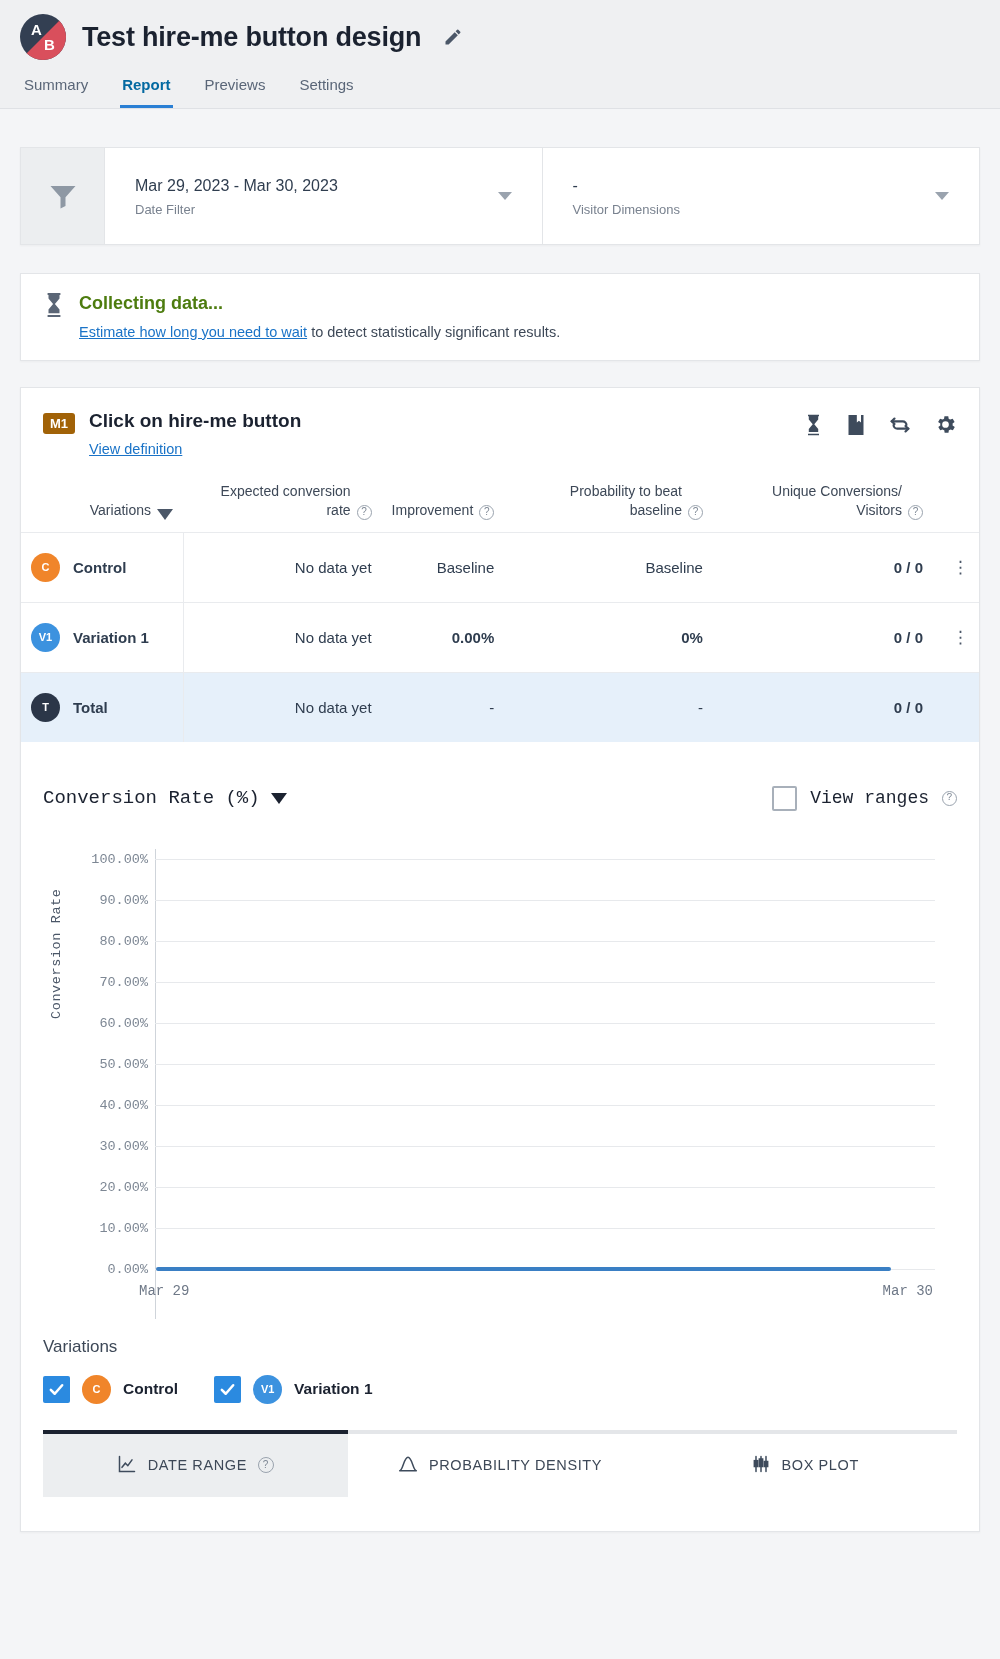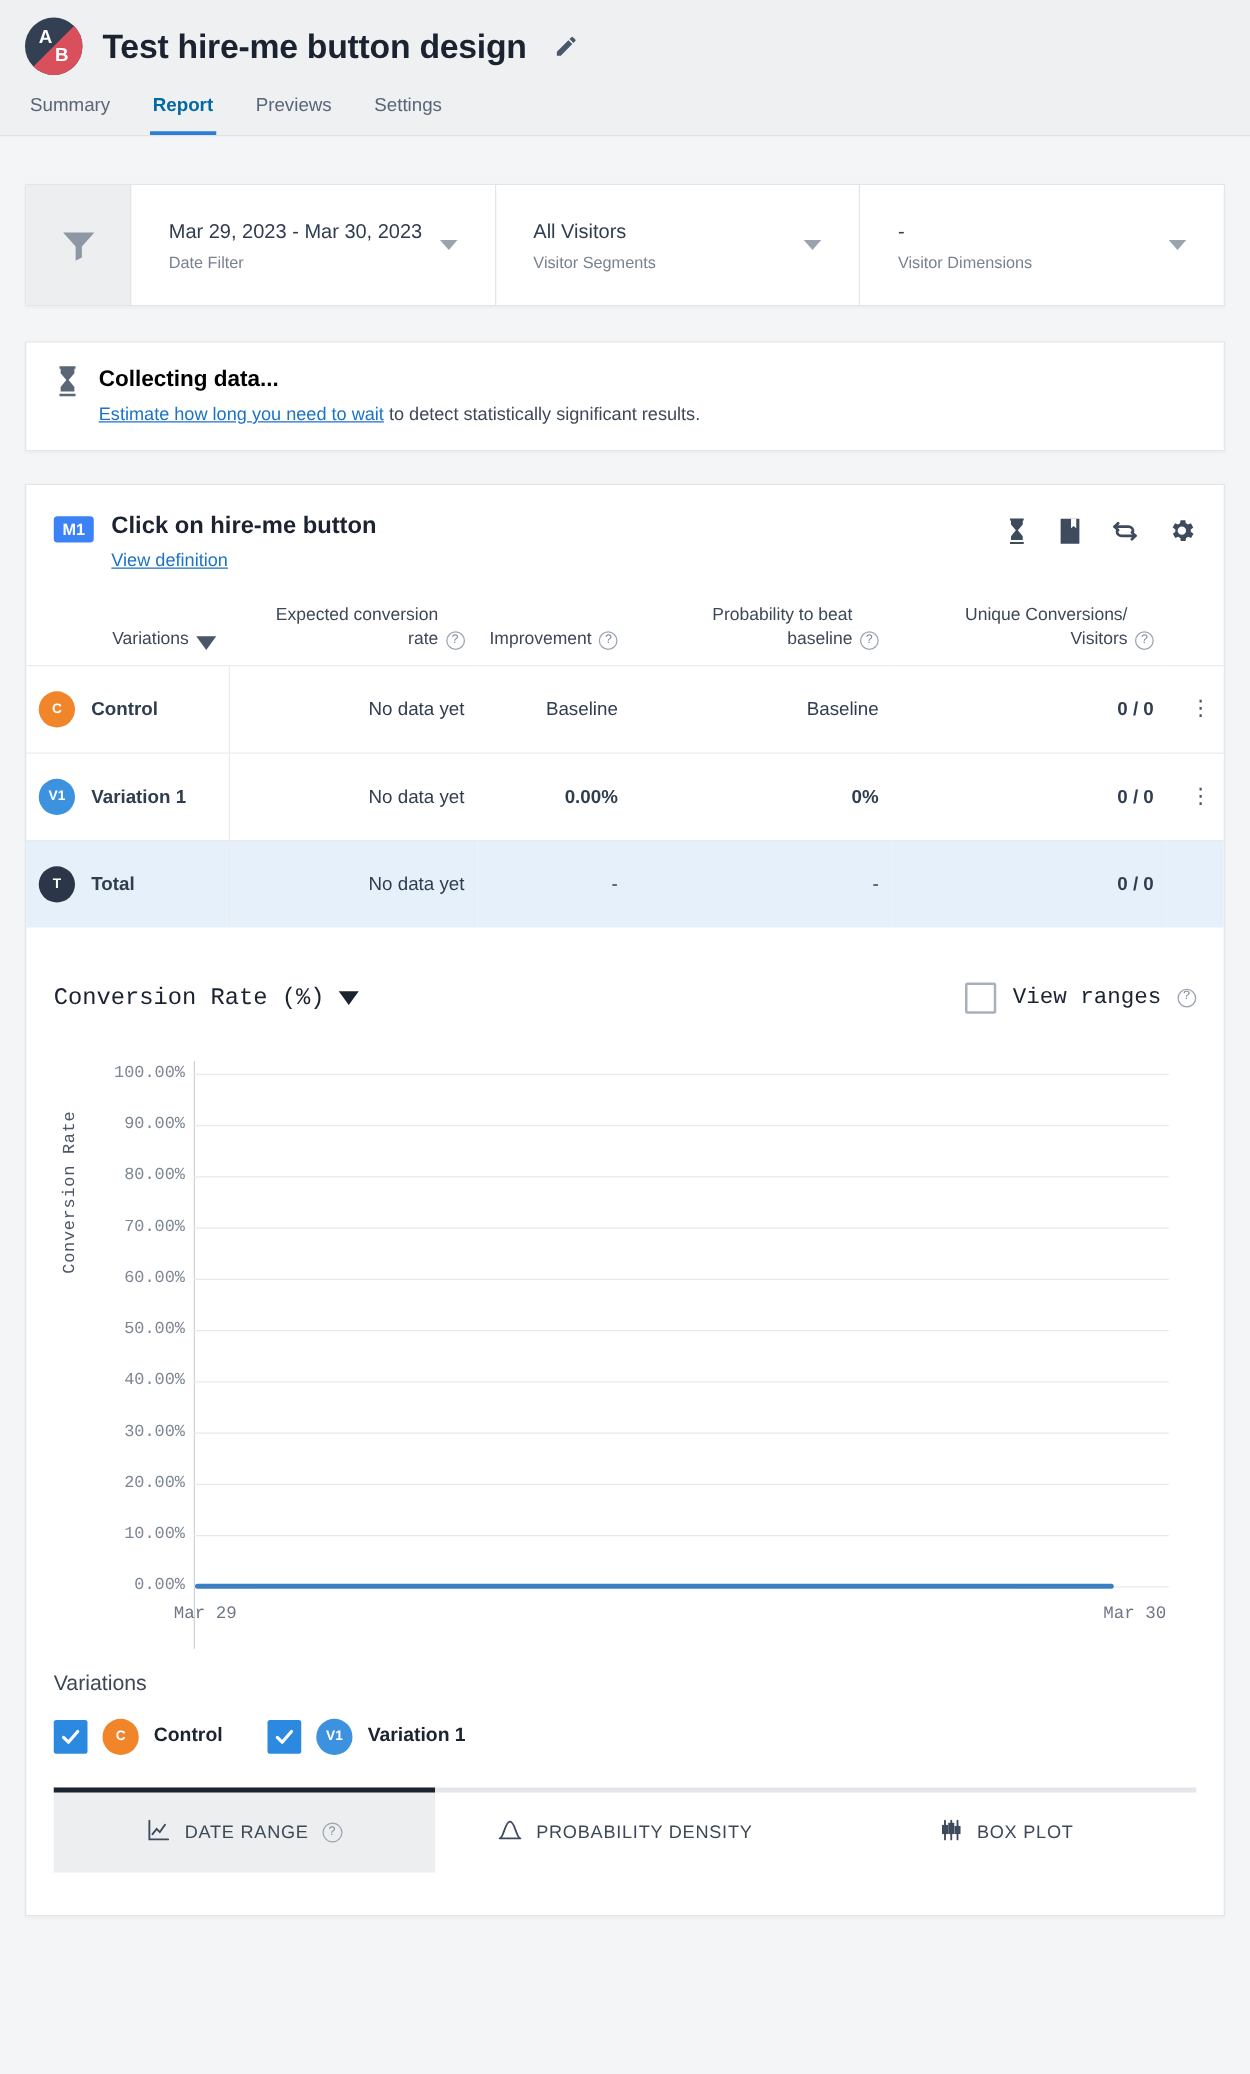--- a/index.html
+++ b/index.html
@@ -72,32 +72,32 @@
   .fc-date { width: 360px; }
   .fc-seg  { width: 275px; }
 
   
   .notice {
     margin: 28px 20px 0 20px; background: #fff; border: 1px solid #e3e5e8;
     padding: 18px 22px 20px 22px; display: flex; gap: 14px;
     box-shadow: 0 1px 2px rgba(0,0,0,0.04);
   }
   .notice-body { padding-top: 1px; }
-  .notice-title { font-size: 18px; font-weight: 700; color: #000000; }
+  .notice-title { font-size: 18px; font-weight: 700; color: #4d7c0f; }
   .notice-sub { font-size: 14.5px; color: #3d4857; margin-top: 10px; }
   .link { color: #1a73c7; text-decoration: underline; cursor: pointer; }
 
   
   .card {
     margin: 26px 20px 0 20px; background: #fff; border: 1px solid #e3e5e8;
     box-shadow: 0 1px 2px rgba(0,0,0,0.04); padding-bottom: 4px;
   }
   .metric-head { display: flex; align-items: flex-start; padding: 22px 22px 0 22px; }
   .m-badge {
-    background: #3b82f6; color: #fff; font-size: 13px; font-weight: 600;
+    background: #a16207; color: #fff; font-size: 13px; font-weight: 600;
     padding: 4px 7px; border-radius: 3px; margin-right: 14px; line-height: 1;
     margin-top: 3px;
   }
   .metric-name { font-size: 19px; font-weight: 700; color: #1b2230; }
   .view-def { font-size: 14.5px; margin-top: 9px; display: inline-block; }
   .metric-actions { margin-left: auto; display: flex; gap: 23px; align-items: center; padding-top: 3px; }
   .act-ico { cursor: pointer; color: #3e4b5c; display: flex; }
 
   
   table.variations { width: 100%; border-collapse: collapse; margin-top: 24px; }
@@ -230,27 +230,20 @@
   <div class="filter-bar">
     <div class="filter-icon-cell">
       <svg width="34" height="30" viewBox="0 0 24 24" fill="#8e98a4">
         <path d="M2 4h20l-8 9v7l-4 2v-9z"></path>
       </svg>
     </div>
     <div class="filter-cell fc-date">
       <div>
         <div class="fc-main">Mar 29, 2023 - Mar 30, 2023</div>
         <div class="fc-sub">Date Filter</div>
-      </div>
-      <span class="caret-down"></span>
-    </div>
-    <div class="filter-cell fc-seg">
-      <div>
-        <div class="fc-main">All Visitors</div>
-        <div class="fc-sub">Visitor Segments</div>
       </div>
       <span class="caret-down"></span>
     </div>
     <div class="filter-cell">
       <div>
         <div class="fc-main">-</div>
         <div class="fc-sub">Visitor Dimensions</div>
       </div>
       <span class="caret-down"></span>
     </div>

